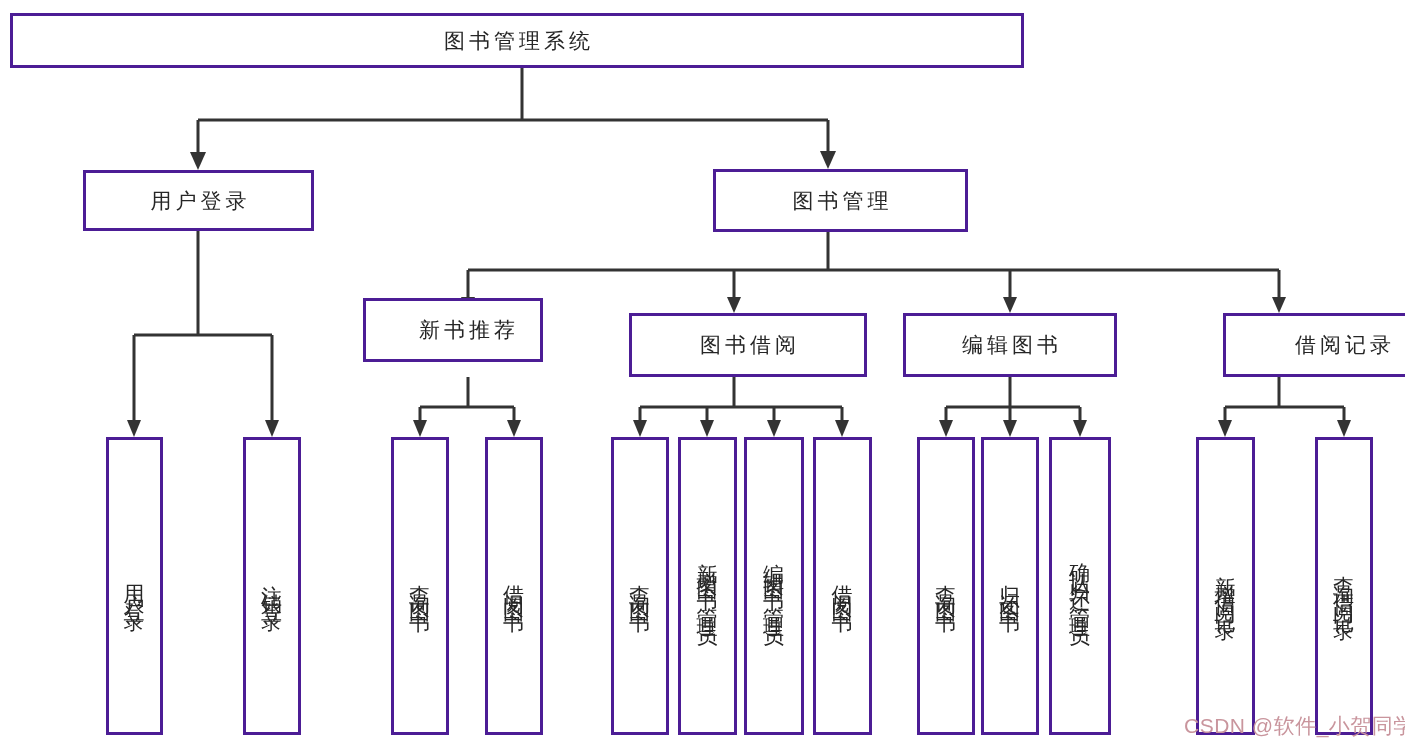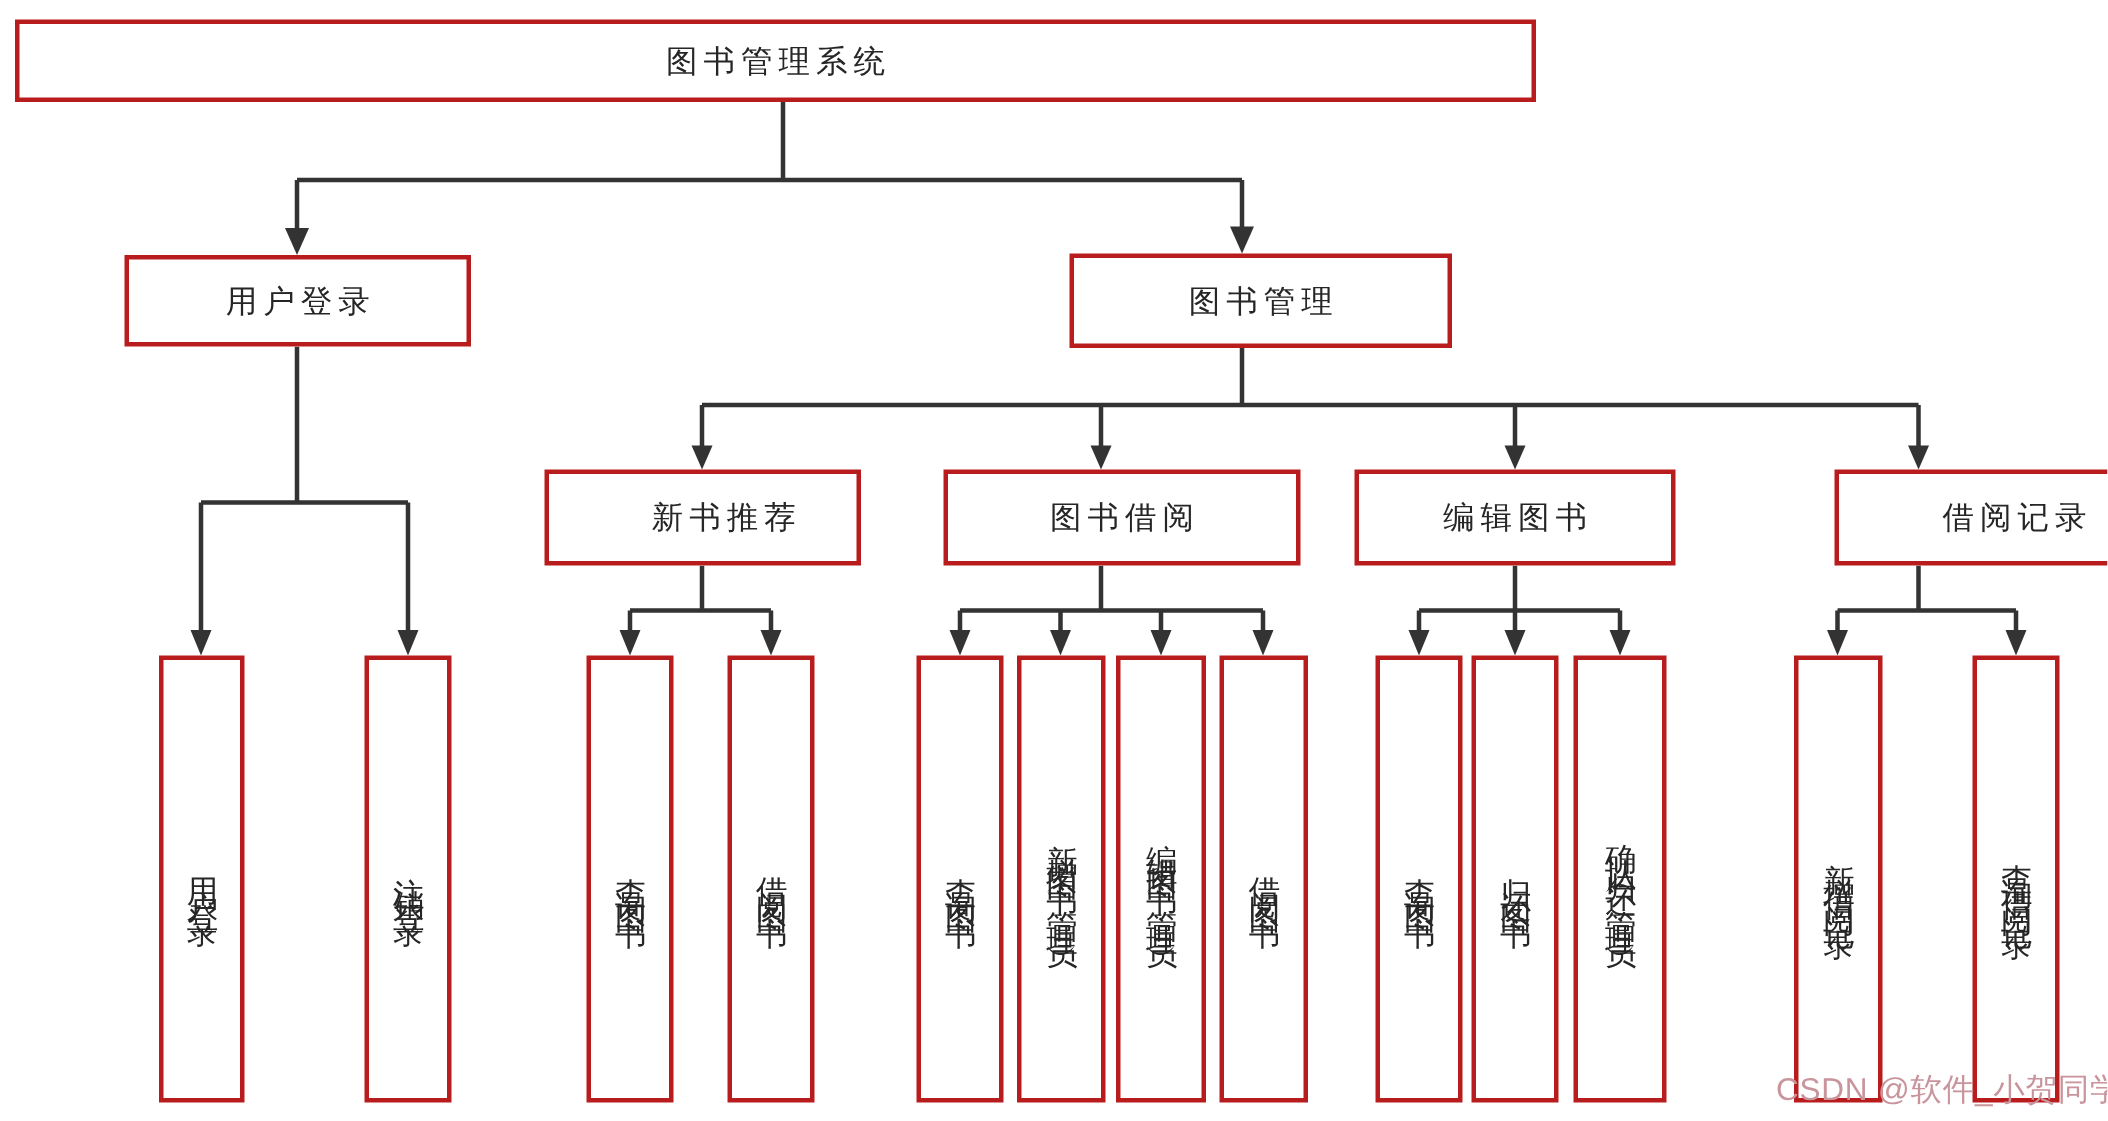--- a/index.html
+++ b/index.html
@@ -4,21 +4,21 @@
 <style>
   html,body { margin:0; padding:0; background:#ffffff; }
   .canvas {
     position:relative; width:1405px; height:747px; background:#ffffff;
     font-family:"Liberation Sans","DejaVu Sans",sans-serif; overflow:hidden;
   }
   svg.connectors { position:absolute; left:0; top:0; width:1405px; height:747px; }
   svg.connectors path { stroke:#333333; stroke-width:3; fill:none; }
   svg.connectors polygon { fill:#333333; stroke:none; }
   .node {
-    position:absolute; box-sizing:border-box; border:3px solid #b91c1c;
+    position:absolute; box-sizing:border-box; border:3px solid #4c1d95;
     background:#ffffff; display:flex; align-items:center; justify-content:center;
     color:#262626;
   }
   .h-node { font-size:21px; letter-spacing:4px; text-indent:4px; white-space:nowrap; }
   .v-node span {
     writing-mode:vertical-rl; text-orientation:mixed;
     font-size:21px; letter-spacing:9px; line-height:1;
   }
   .watermark {
     position:absolute; left:1184px; top:712px; font-size:21px;
@@ -71,21 +71,21 @@
       <polygon points="1218,420 1232,420 1225,437"></polygon>
       <polygon points="1337,420 1351,420 1344,437"></polygon>
     </g>
   </svg>
 
   <div class="node h-node" style="left:10px;top:13px;width:1014px;height:55px;">图书管理系统</div>
 
   <div class="node h-node" style="left:83px;top:170px;width:231px;height:61px;">用户登录</div>
   <div class="node h-node" style="left:713px;top:169px;width:255px;height:63px;">图书管理</div>
 
-  <div class="node h-node" style="left:363px;top:313px;width:211px;height:64px;padding-left:28px;">新书推荐</div>
+  <div class="node h-node" style="left:363px;top:298px;width:180px;height:64px;padding-left:28px;">新书推荐</div>
   <div class="node h-node" style="left:629px;top:313px;width:238px;height:64px;">图书借阅</div>
   <div class="node h-node" style="left:903px;top:313px;width:214px;height:64px;">编辑图书</div>
   <div class="node h-node" style="left:1223px;top:313px;width:240px;height:64px;">借阅记录</div>
 
   <div class="node v-node" style="left:106px;top:437px;width:57px;height:298px;">
     <span>用户登录</span>
   </div>
   <div class="node v-node" style="left:243px;top:437px;width:58px;height:298px;">
     <span>注销登录</span>
   </div>

